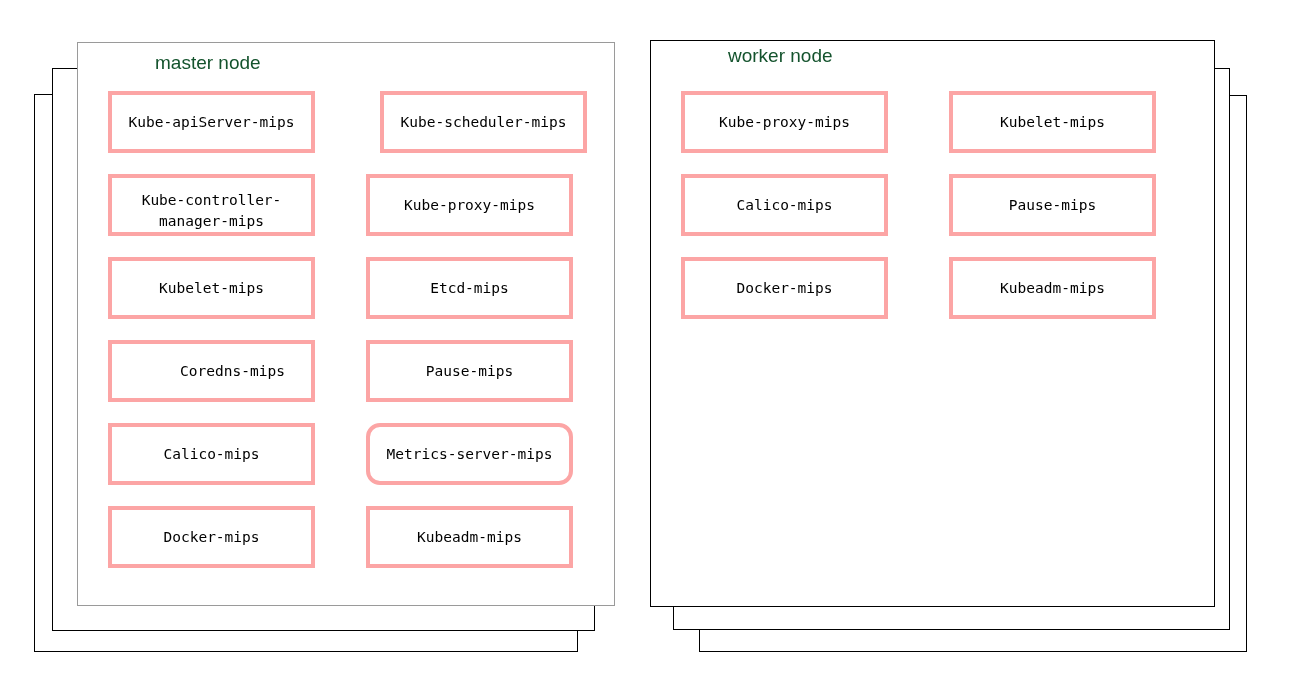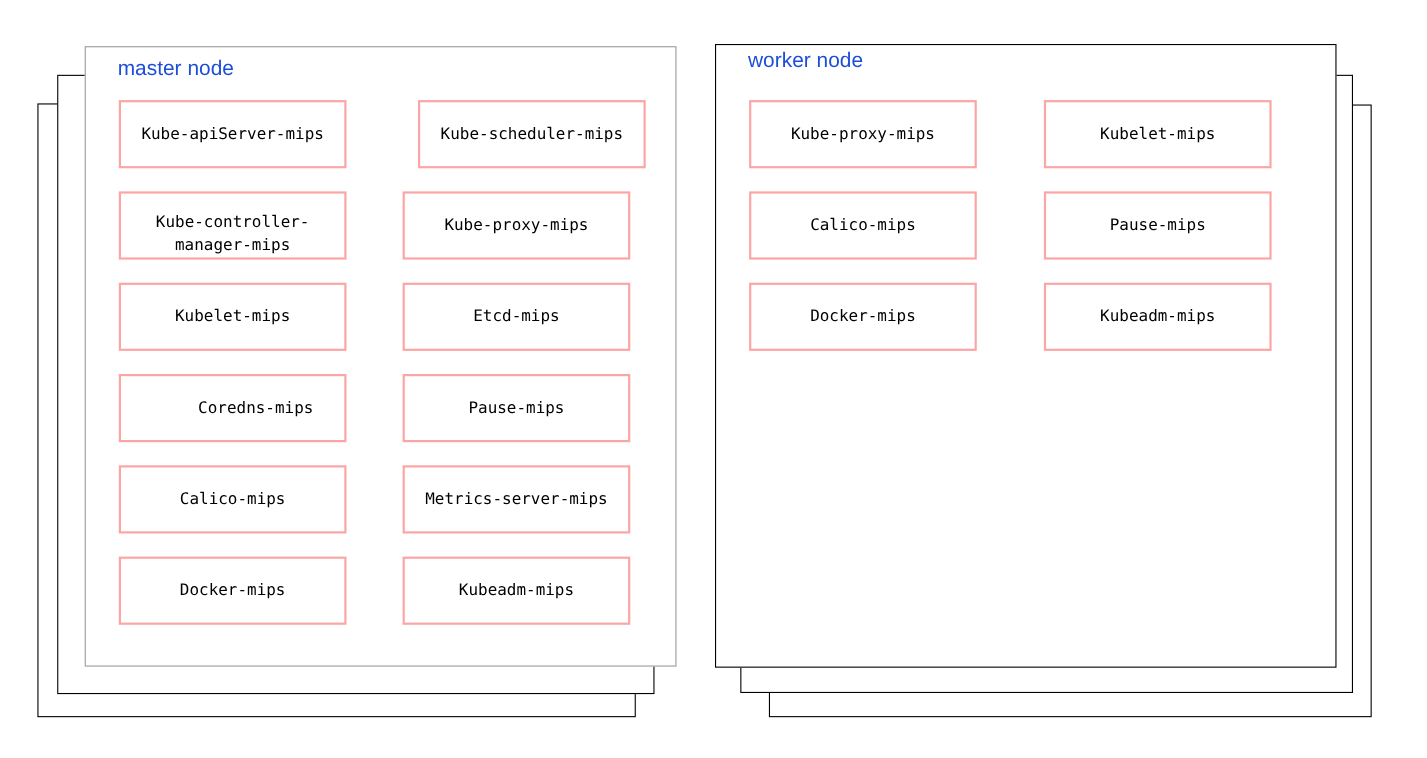--- a/index.html
+++ b/index.html
@@ -39,31 +39,32 @@
     background: #ffffff;
     border: 1px solid #9a9a9a;
     box-sizing: border-box;
   }
 
   .node-title {
     position: absolute;
     font-family: "Liberation Sans", sans-serif;
     font-size: 19px;
     line-height: 22px;
-    color: #1d4ed8;
+    color: #14532d;
     white-space: nowrap;
+    margin-left: 48px;
   }
 
   
   .component-box {
     position: absolute;
     box-sizing: border-box;
     width: 207px;
     height: 62px;
-    border: 2px solid #fca5a5;
+    border: 4px solid #fca5a5;
     background: #ffffff;
     display: flex;
     align-items: center;
     justify-content: center;
     text-align: center;
   }
   .component-label {
     font-family: "DejaVu Sans Mono", "Liberation Mono", monospace;
     font-size: 14.5px;
     line-height: 21px;
@@ -110,21 +111,21 @@
   </div>
   <div class="component-box" style="left:366px; top:174px;">
     <span class="component-label">Kube-proxy-mips</span>
   </div>
   <div class="component-box" style="left:366px; top:257px;text-align:center;">
     <span class="component-label">Etcd-mips</span>
   </div>
   <div class="component-box" style="left:366px; top:340px;">
     <span class="component-label">Pause-mips</span>
   </div>
-  <div class="component-box" style="left:366px; top:423px;">
+  <div class="component-box" style="left:366px; top:423px;border-radius:14px;">
     <span class="component-label">Metrics-server-mips</span>
   </div>
   <div class="component-box" style="left:366px; top:506px;">
     <span class="component-label">Kubeadm-mips</span>
   </div>
 
   <div class="stack-sheet" style="left:699px; top:95px; width:548px; height:557px;"></div>
   <div class="stack-sheet" style="left:673px; top:68px; width:557px; height:562px;"></div>
 
   <div class="node-card" style="left:650px; top:40px; width:565px; height:567px; border-color:#000000;">

